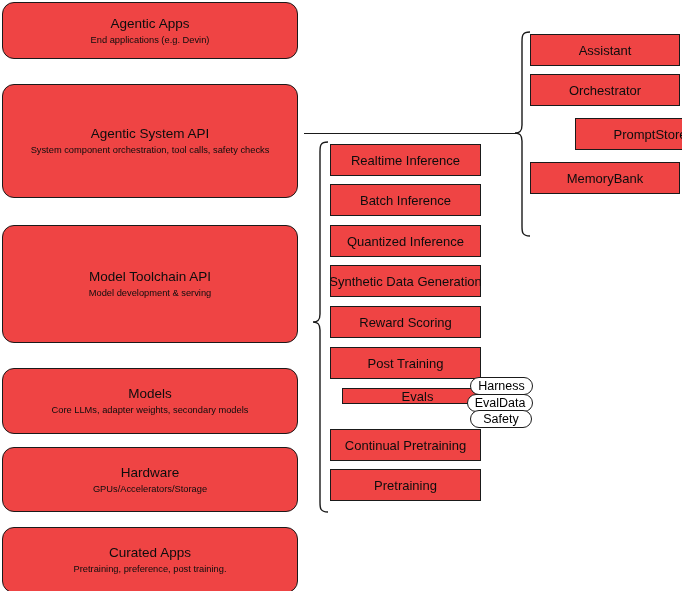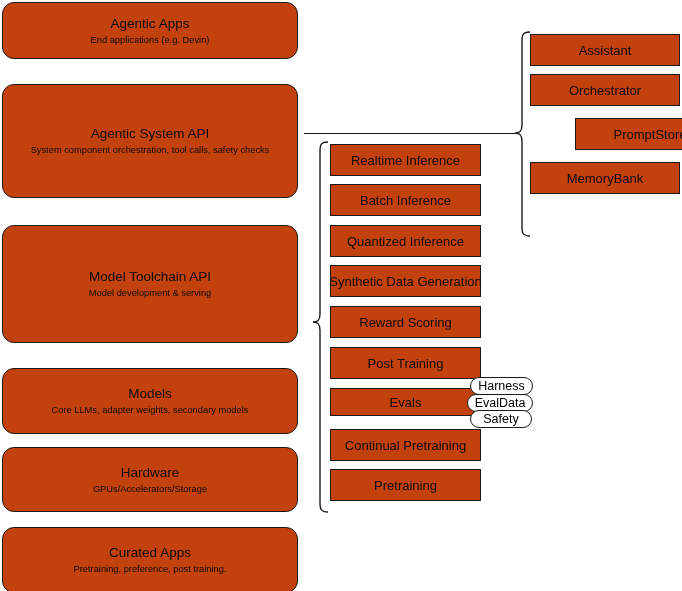--- a/index.html
+++ b/index.html
@@ -16,21 +16,21 @@
     width: 682px;
     height: 591px;
     overflow: hidden;
     background: #ffffff;
   }
   .box {
     position: absolute;
     box-sizing: border-box;
     border: 1.3px solid #1a1a1a;
     border-radius: 12px;
-    background: #c2410c;
+    background: #ef4444;
     display: flex;
     flex-direction: column;
     align-items: center;
     justify-content: center;
     text-align: center;
     padding: 2px 6px;
   }
   .box .title {
     font-size: 13.5px;
     line-height: 17px;
@@ -129,21 +129,21 @@
   </div>
   <div class="box item-box" style="left:330px; top:265px; width:151px; height:32px;">
     <div class="title">Synthetic Data Generation</div>
   </div>
   <div class="box item-box" style="left:330px; top:306px; width:151px; height:32px;">
     <div class="title">Reward Scoring</div>
   </div>
   <div class="box item-box" style="left:330px; top:347px; width:151px; height:32px;">
     <div class="title">Post Training</div>
   </div>
-  <div class="box item-box" style="left:330px; top:388px; width:151px; height:28px;text-align:right;">
+  <div class="box item-box" style="left:342px; top:388px; width:151px; height:16px;text-align:right;">
     <div class="title">Evals</div>
   </div>
   <div class="box item-box" style="left:330px; top:429px; width:151px; height:32px;">
     <div class="title">Continual Pretraining</div>
   </div>
   <div class="box item-box" style="left:330px; top:469px; width:151px; height:32px;">
     <div class="title">Pretraining</div>
   </div>
 
   <div class="pill" style="left:470px; top:377px; width:63px; height:18px;">

